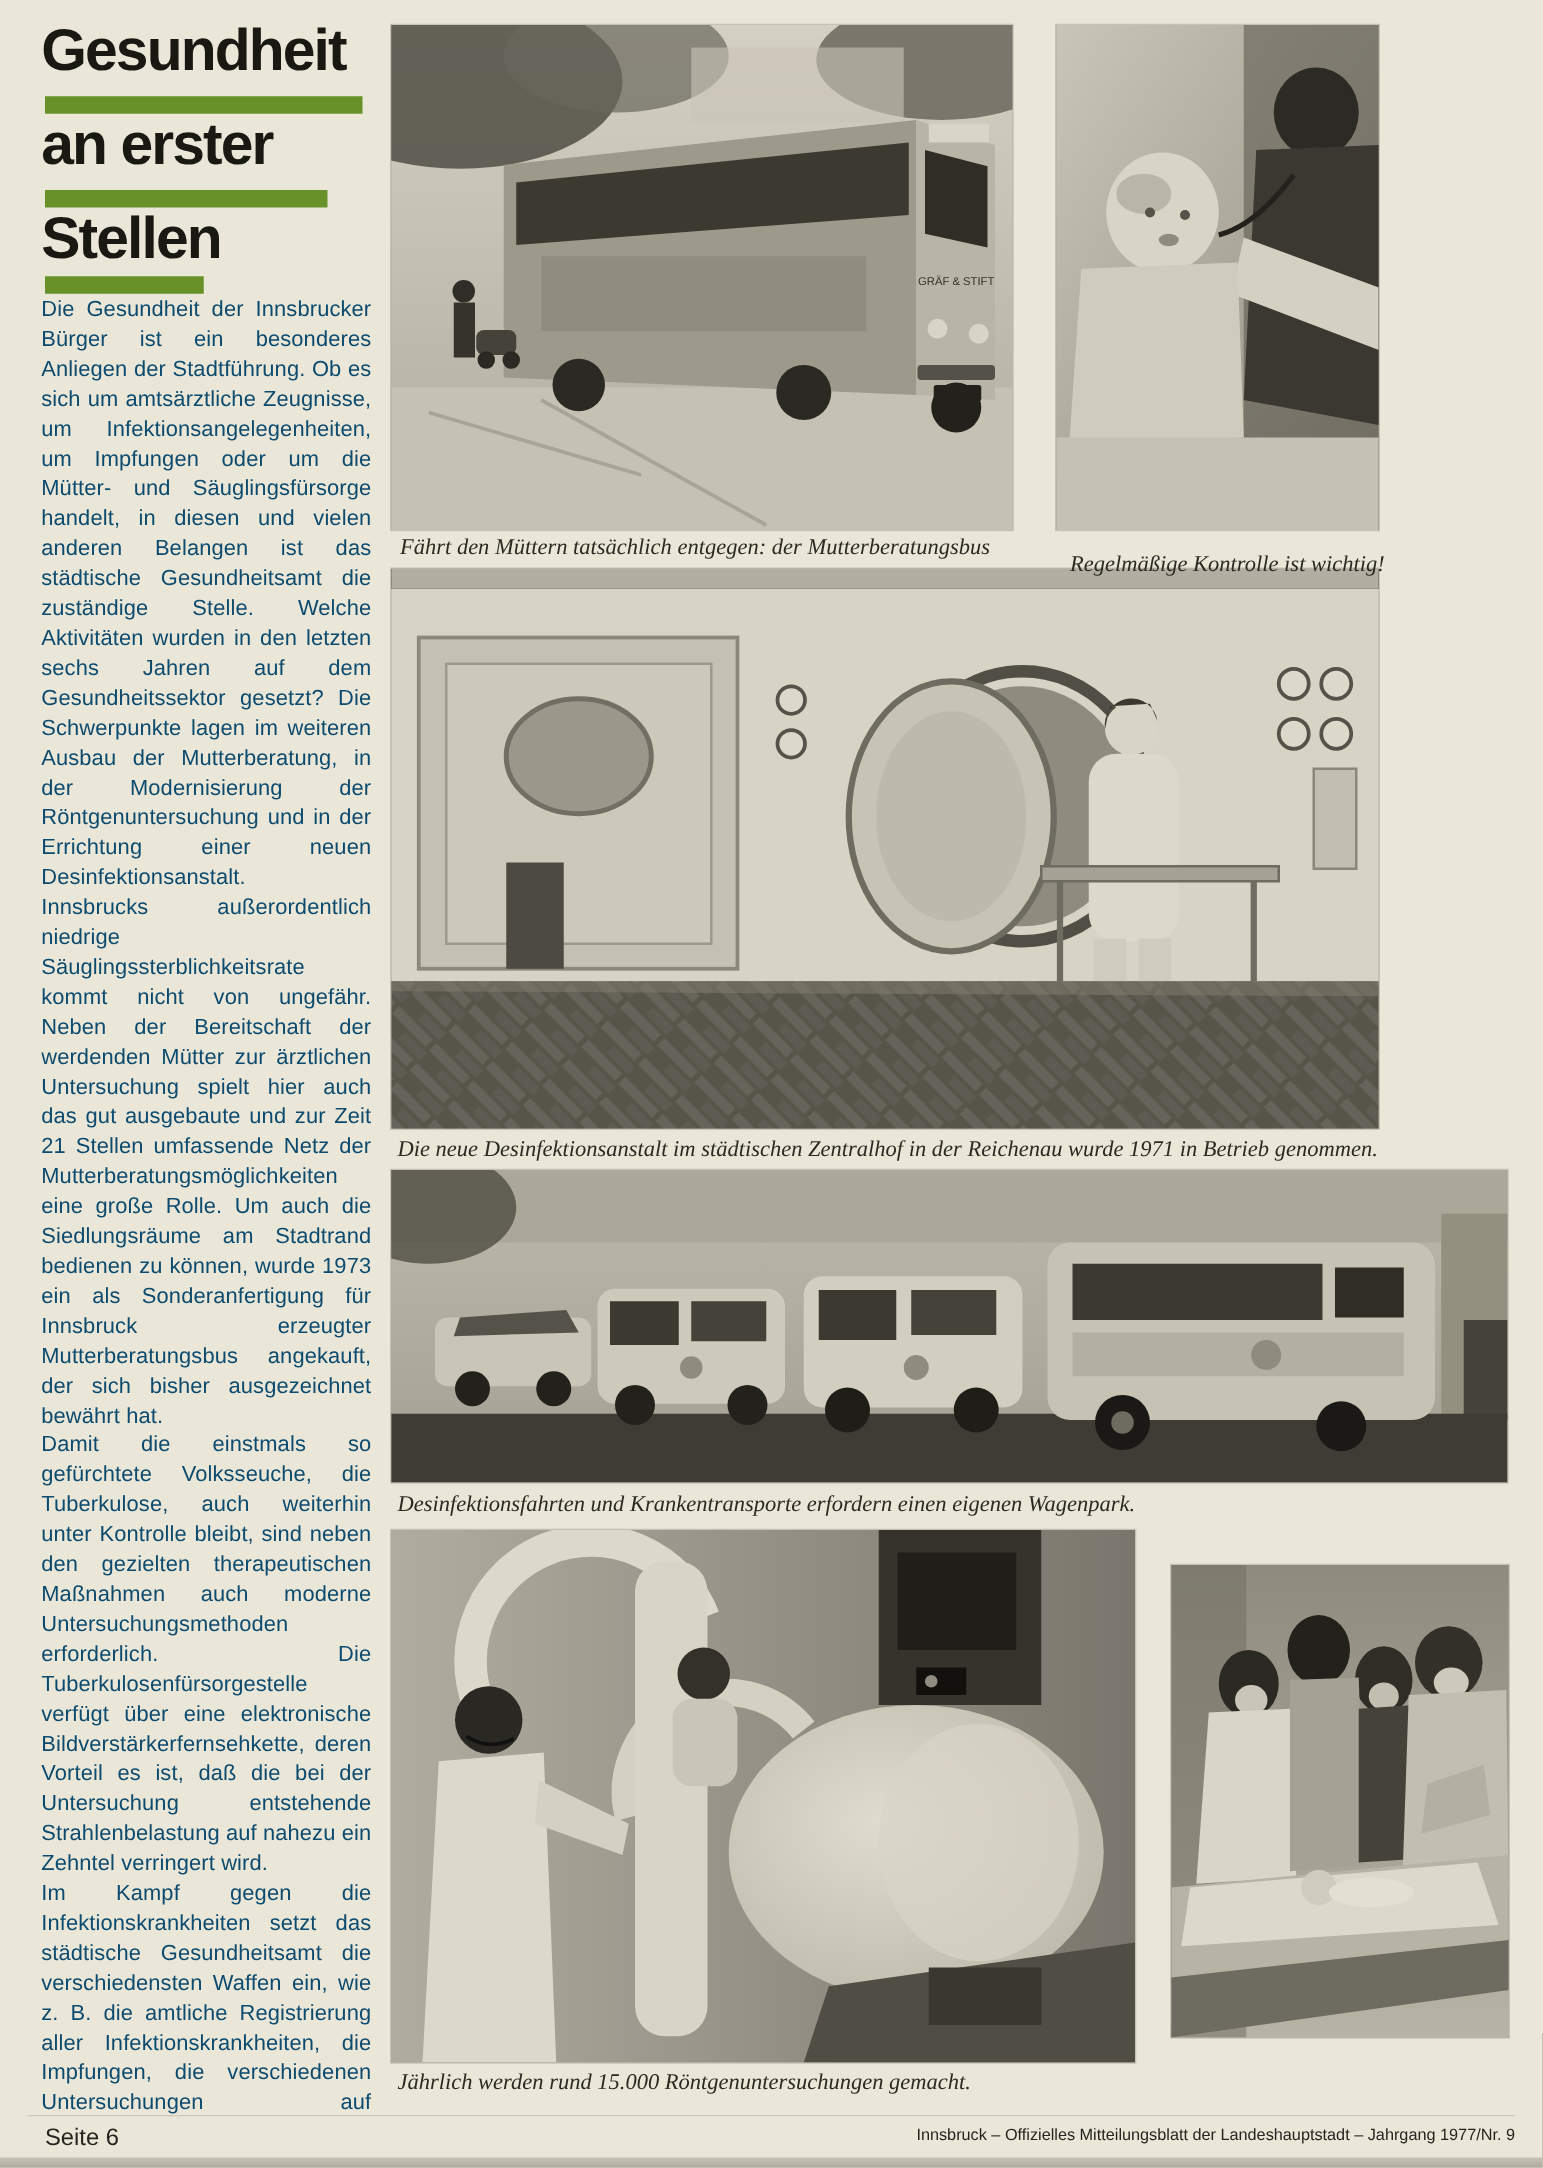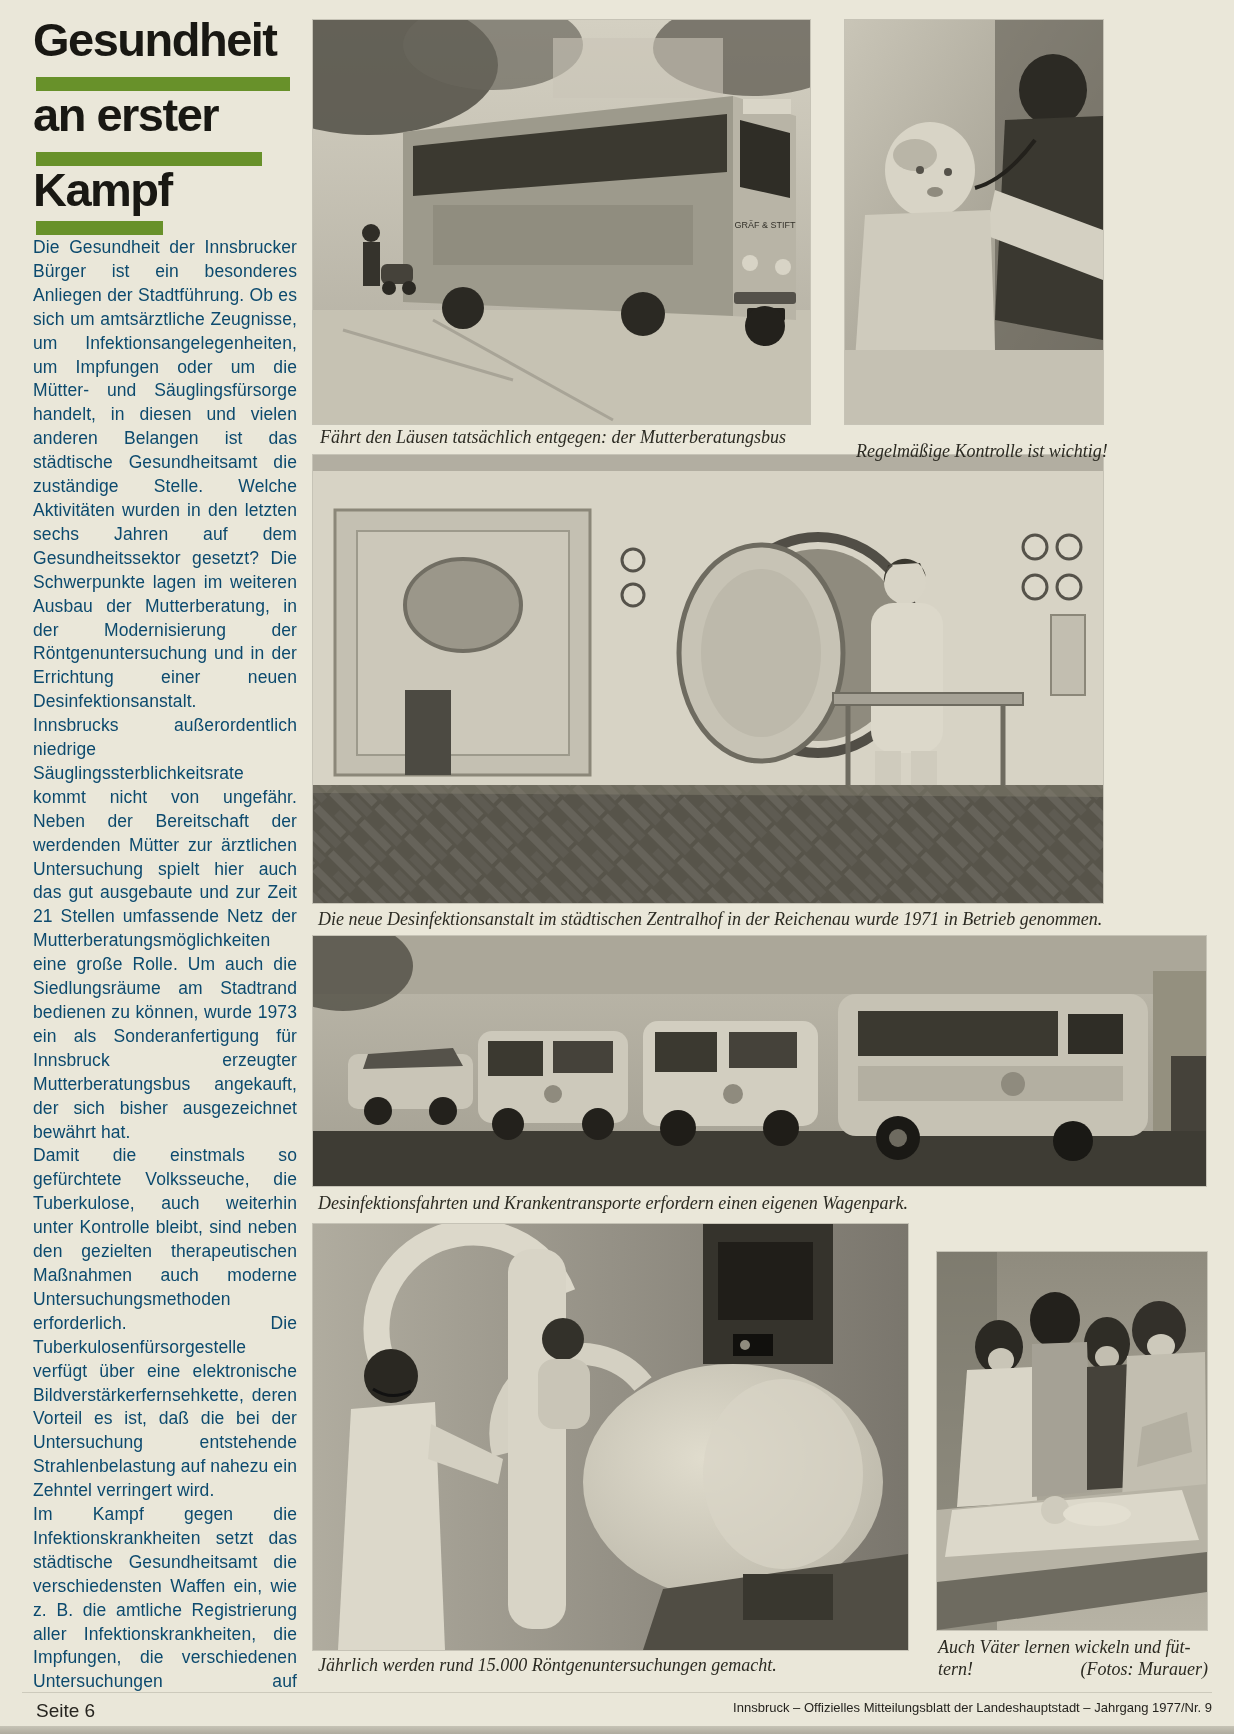--- a/index.html
+++ b/index.html
@@ -63,21 +63,21 @@
 </style>
 </head>
 <body>
 
 <div class="page">
 
   <div class="hl-text" id="hl1">Gesundheit</div>
   <div class="hl-bar" id="bar1"></div>
   <div class="hl-text" id="hl2">an erster</div>
   <div class="hl-bar" id="bar2"></div>
-  <div class="hl-text" id="hl3">Kampf</div>
+  <div class="hl-text" id="hl3">Stellen</div>
   <div class="hl-bar" id="bar3"></div>
 
   <div class="column">
     <p>Die Gesundheit der Innsbrucker Bürger ist ein besonderes Anliegen der Stadtführung. Ob es sich um amtsärztliche Zeugnisse, um Infektionsangelegenheiten, um Impfungen oder um die Mütter- und Säuglingsfürsorge handelt, in diesen und vielen anderen Belangen ist das städtische Gesundheitsamt die zuständige Stelle. Welche Aktivitäten wurden in den letzten sechs Jahren auf dem Gesundheitssektor gesetzt? Die Schwerpunkte lagen im weiteren Ausbau der Mutterberatung, in der Modernisierung der Röntgenuntersuchung und in der Errichtung einer neuen Desinfektionsanstalt.</p>
     <p>Innsbrucks außerordentlich niedrige Säuglingssterblichkeitsrate kommt nicht von ungefähr. Neben der Bereitschaft der werdenden Mütter zur ärztlichen Untersuchung spielt hier auch das gut ausgebaute und zur Zeit 21 Stellen umfassende Netz der Mutterberatungsmöglichkeiten eine große Rolle. Um auch die Siedlungsräume am Stadtrand bedienen zu können, wurde 1973 ein als Sonderanfertigung für Innsbruck erzeugter Mutterberatungsbus angekauft, der sich bisher ausgezeichnet bewährt hat.</p>
     <p>Damit die einstmals so gefürchtete Volksseuche, die Tuberkulose, auch weiterhin unter Kontrolle bleibt, sind neben den gezielten therapeutischen Maßnahmen auch moderne Untersuchungsmethoden erforderlich. Die Tuberkulosenfürsorgestelle verfügt über eine elektronische Bildverstärkerfernsehkette, deren Vorteil es ist, daß die bei der Untersuchung entstehende Strahlenbelastung auf nahezu ein Zehntel verringert wird.</p>
     <p>Im Kampf gegen die Infektionskrankheiten setzt das städtische Gesundheitsamt die verschiedensten Waffen ein, wie z. B. die amtliche Registrierung aller Infektionskrankheiten, die Impfungen, die verschiedenen Untersuchungen auf Krankheitserreger – um nur einige zu nennen. Die letzte Lücke wurde 1974 mit dem Bau der im Zentralhof gelegenen modernen Desinfektionsanstalt geschlossen. In dieser Material-, Fahrzeug- und Personendesinfektion wird den Bakterien und Viren, aber auch den Läusen und Wanzen zu Leibe gerückt.</p>
   </div>
 
   <figure class="photo" id="photo-bus">
@@ -304,31 +304,24 @@
       <polygon points="205,175 250,160 255,200 200,215" fill="#b3afa1"></polygon>
 
       <polygon points="0,258 270,232 270,330 0,368" fill="#b7b3a5"></polygon>
       <polygon points="15,258 245,238 262,288 8,305" fill="#dcd8ca"></polygon>
       <circle cx="118" cy="258" r="14" fill="#cfcbbd"></circle>
       <ellipse cx="160" cy="262" rx="34" ry="12" fill="#e3dfd1"></ellipse>
       <polygon points="0,330 270,300 270,340 0,378" fill="#6e6b60"></polygon>
     </svg>
   </figure>
 
-  <figcaption class="caption" id="cap-bus">Fährt den Läusen tatsächlich entgegen: der Mutterberatungsbus</figcaption>
+  <figcaption class="caption" id="cap-bus">Fährt den Müttern tatsächlich entgegen: der Mutterberatungsbus</figcaption>
   <figcaption class="caption" id="cap-baby">Regelmäßige Kontrolle ist wichtig!</figcaption>
   <figcaption class="caption" id="cap-desinfektion">Die neue Desinfektionsanstalt im städtischen Zentralhof in der Reichenau wurde 1971 in Betrieb genommen.</figcaption>
   <figcaption class="caption" id="cap-wagenpark">Desinfektionsfahrten und Krankentransporte erfordern einen eigenen Wagenpark.</figcaption>
   <figcaption class="caption" id="cap-roentgen">Jährlich werden rund 15.000 Röntgenuntersuchungen gemacht.</figcaption>
-  <figcaption class="caption" id="cap-vaeter">
-    <div>Auch Väter lernen wickeln und füt-</div>
-    <div class="cap-row">
-      <span>tern!</span>
-      <span>(Fotos: Murauer)</span>
-    </div>
-  </figcaption>
 
   <div class="footer-divider"></div>
   <div class="footer-left">Seite 6</div>
   <div class="footer-right">Innsbruck – Offizielles Mitteilungsblatt der Landeshauptstadt – Jahrgang 1977/Nr. 9</div>
   <div class="bottom-band"></div>
 
 </div>
 
 </body></html>

